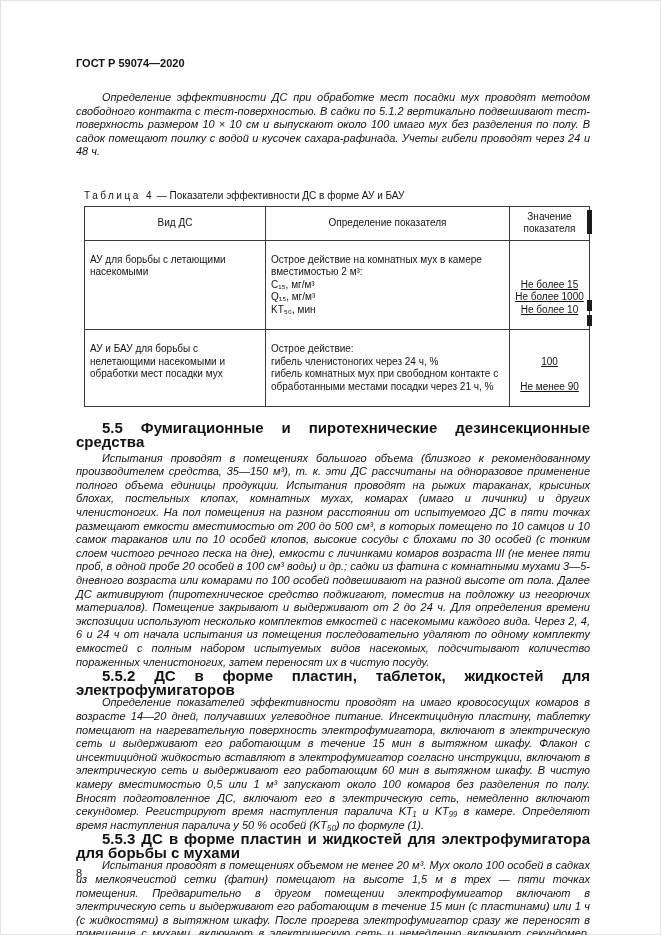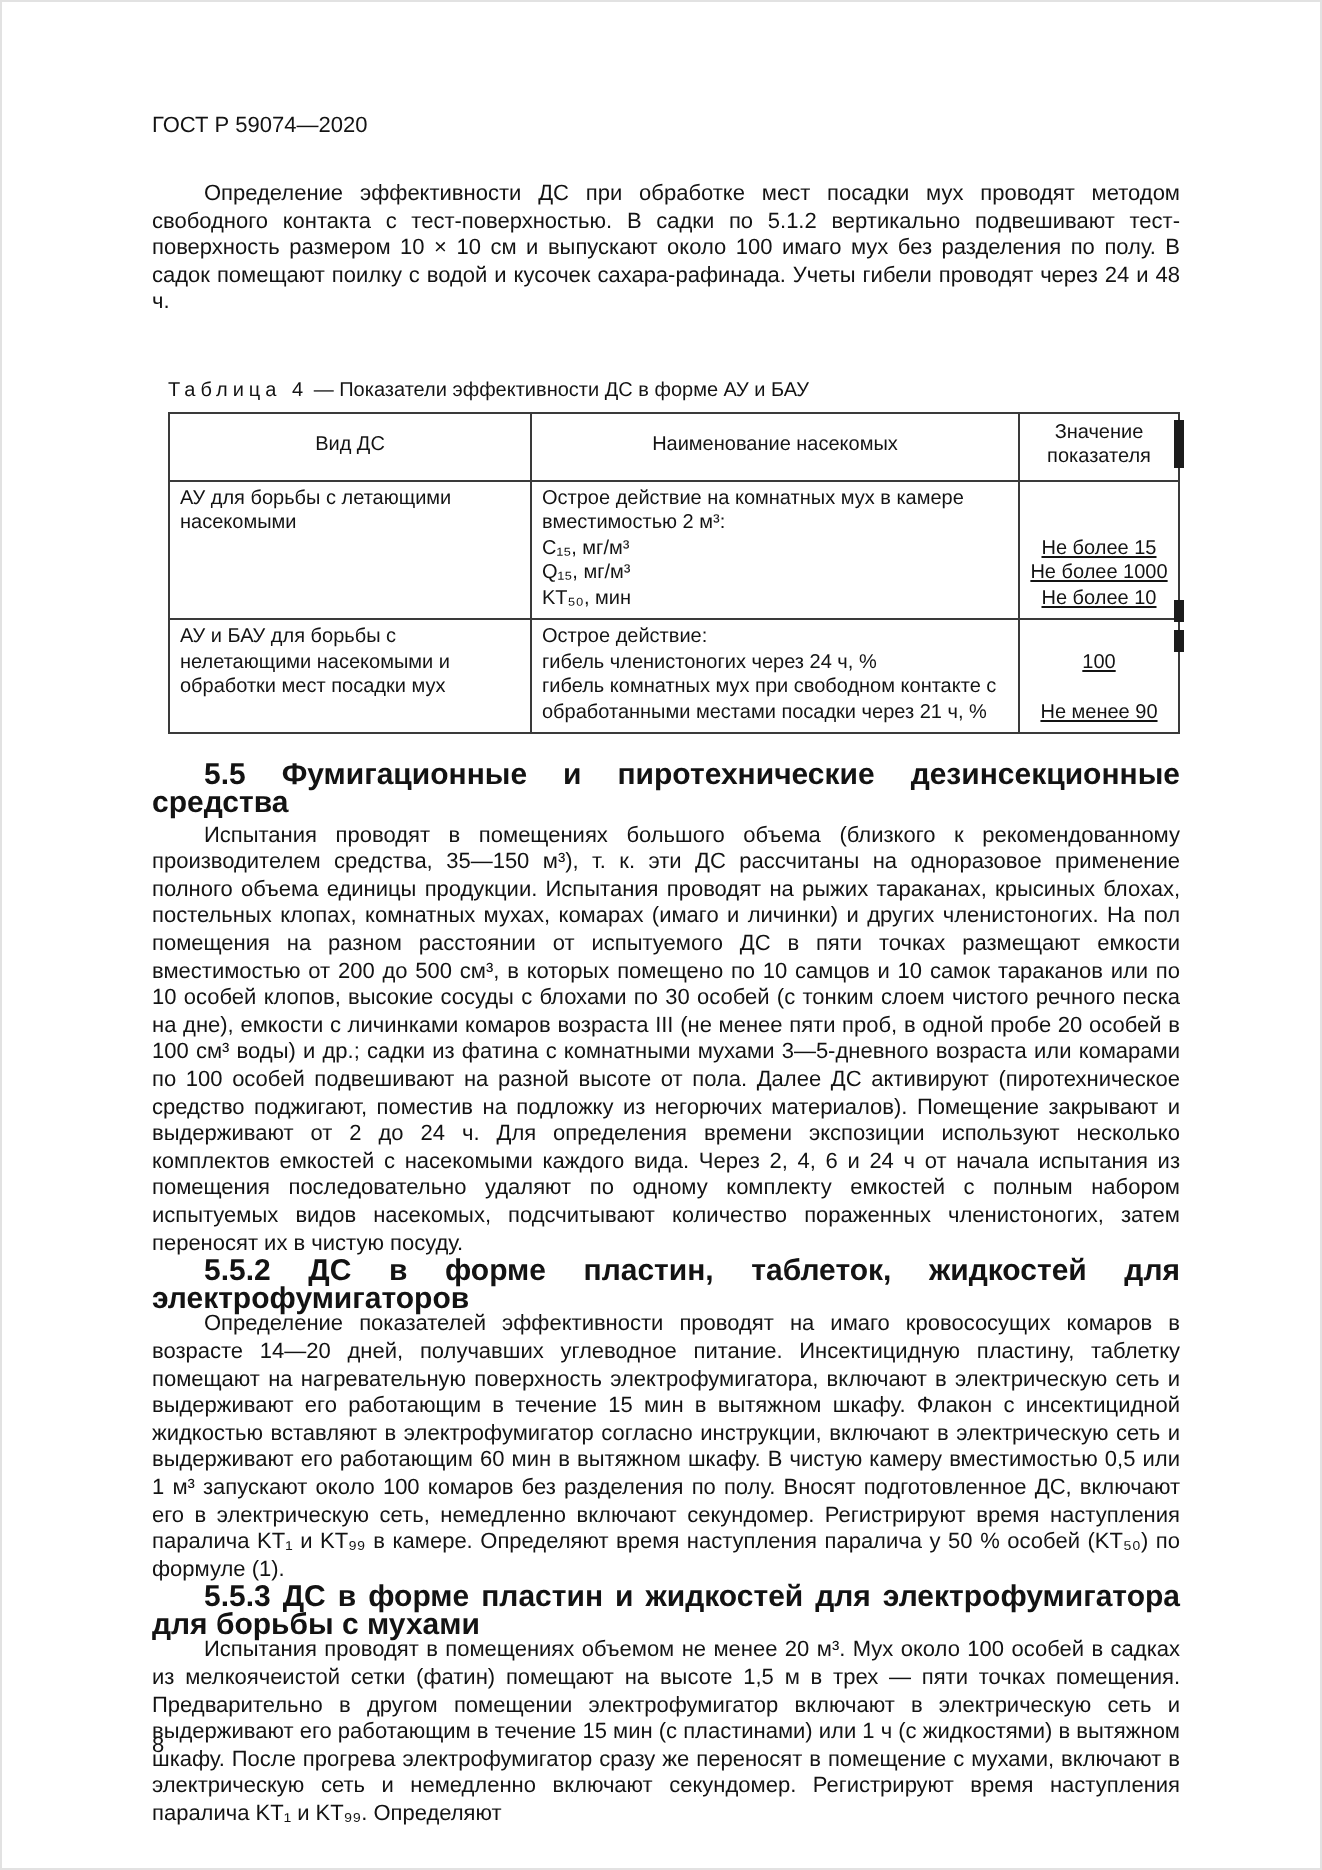--- a/index.html
+++ b/index.html
@@ -10,35 +10,35 @@
     color: #131313;
     position: relative;
   }
   .page {
     position: absolute; inset: 0;
     background: #ffffff;
     border: 1px solid #e2e2e2;
     padding: 56px 70px 0 75px;
   }
   .doc-header {
-    font-size: 11px; font-weight: normal; margin-bottom: 22px;
+    font-size: 11px; font-weight: bold; margin-bottom: 22px;
   }
   p.body {
     font-size: 11px; line-height: 13.6px;
-    text-align: justify; text-indent: 26px;
+    text-align: justify; text-indent: 26px; font-style: italic;
   }
   .tbl-block { margin-left: 8px; margin-top: 31px; }
   .table-caption { font-size: 10px; margin-bottom: 5px; }
   .table-caption .spaced { letter-spacing: 2.5px; }
   .tbl-wrap { position: relative; }
   table.t4 {
     border-collapse: collapse; width: 100%;
     font-size: 10px; line-height: 12.5px;
   }
-  .t4 th, .t4 td { border: 1px solid #3a3a3a; vertical-align: top; padding: 3px 5px; }
+  .t4 th, .t4 td { border: 1px solid #3a3a3a; vertical-align: top; padding: 13px 5px; }
   .t4 th {
     font-weight: normal; text-align: center; vertical-align: middle;
     padding: 4px 3px; height: 33px;
   }
   .t4 col.w1 { width: 181px; }
   .t4 col.w3 { width: 80px; }
   .t4 td.c3 { text-align: center; padding-left: 2px; padding-right: 2px; text-decoration: underline; }
   .gap1 { height: 12.5px; }
   .gap2 { height: 25px; }
   .mark { position: absolute; right: -2px; width: 5px; background: #1c1c1c; }
@@ -72,21 +72,21 @@
     <div class="tbl-wrap">
       <table class="t4">
         <colgroup>
             <col class="w1">
             <col class="w2">
             <col class="w3">
           </colgroup>
         <thead>
           <tr>
             <th>Вид ДС</th>
-            <th>Наименование насекомых</th>
+            <th>Определение показателя</th>
             <th>Значение показателя</th>
           </tr>
         </thead>
         <tbody>
           <tr>
             <td class="c1">АУ для борьбы с летающими насекомыми</td>
             <td class="c2">
               <div>Острое действие на комнатных мух в камере вместимостью 2 м³:</div>
               <div>C₁₅, мг/м³</div>
               <div>Q₁₅, мг/м³</div>

